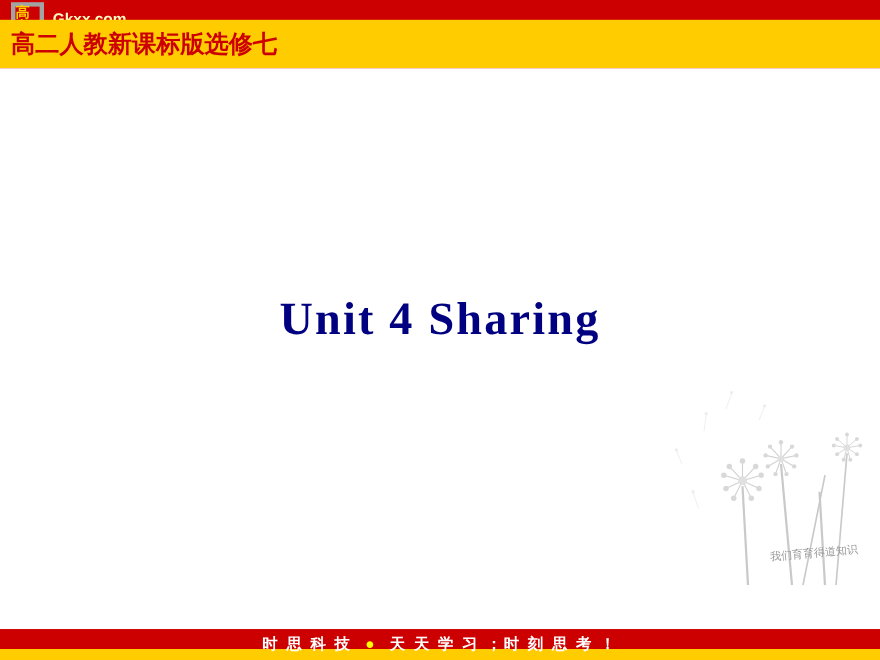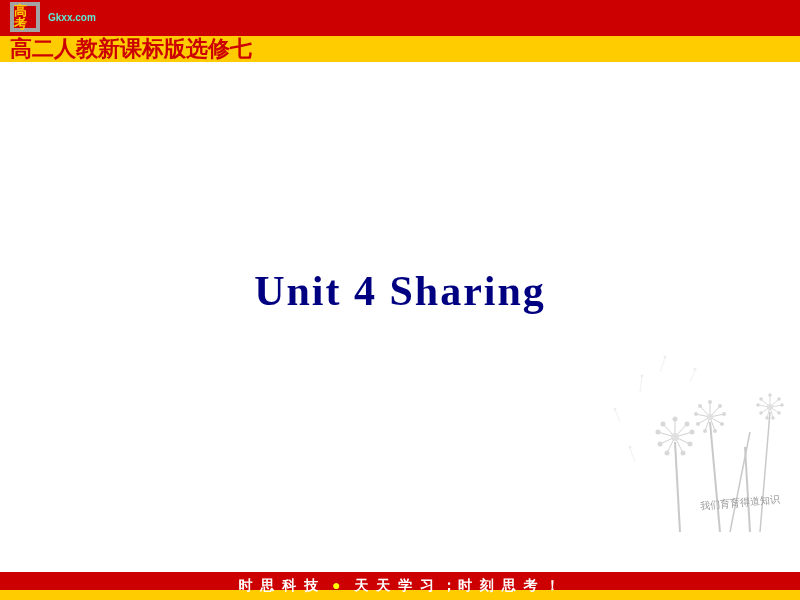--- a/index.html
+++ b/index.html
@@ -83,21 +83,21 @@
       align-items: center;
       padding: 4px 10px;
       gap: 8px;
     }
 
     .header-yellow-section {
       position: absolute;
       bottom: 0;
       left: 0;
       right: 0;
-      height: 26px;
+      height: 44px;
       background: #ffcc00;
       display: flex;
       align-items: center;
       padding: 2px 10px;
       text-align: right;
     }
 
     .logo-icon {
       width: 30px;
       height: 30px;
@@ -111,22 +111,22 @@
 
     .logo-kaoshi {
       color: #ffcc00;
       font-size: 13px;
       font-weight: bold;
       font-family: serif;
       line-height: 1;
     }
 
     .site-name-cn {
-      color: #5eead4;
-      font-size: 10px;
+      color: #fef9c3;
+      font-size: 14px;
       font-weight: bold;
     }
 
     .yellow-title {
       color: #cc0000;
       font-size: 22px;
       font-weight: 900;
       font-family: "SimHei", "Microsoft YaHei", sans-serif;
     }
 

